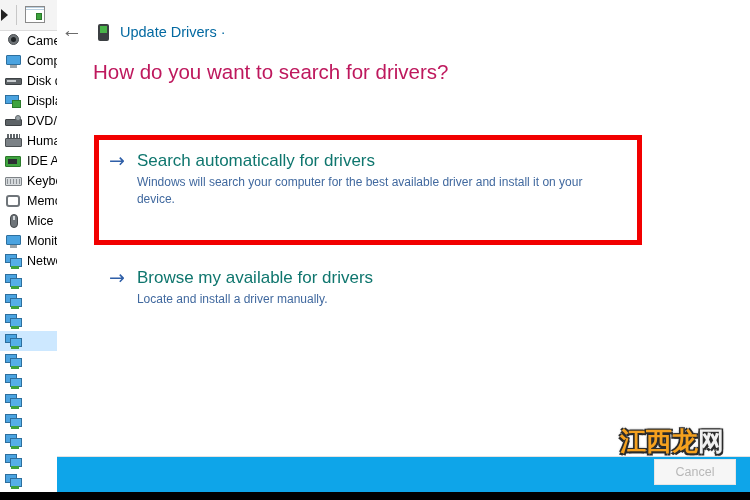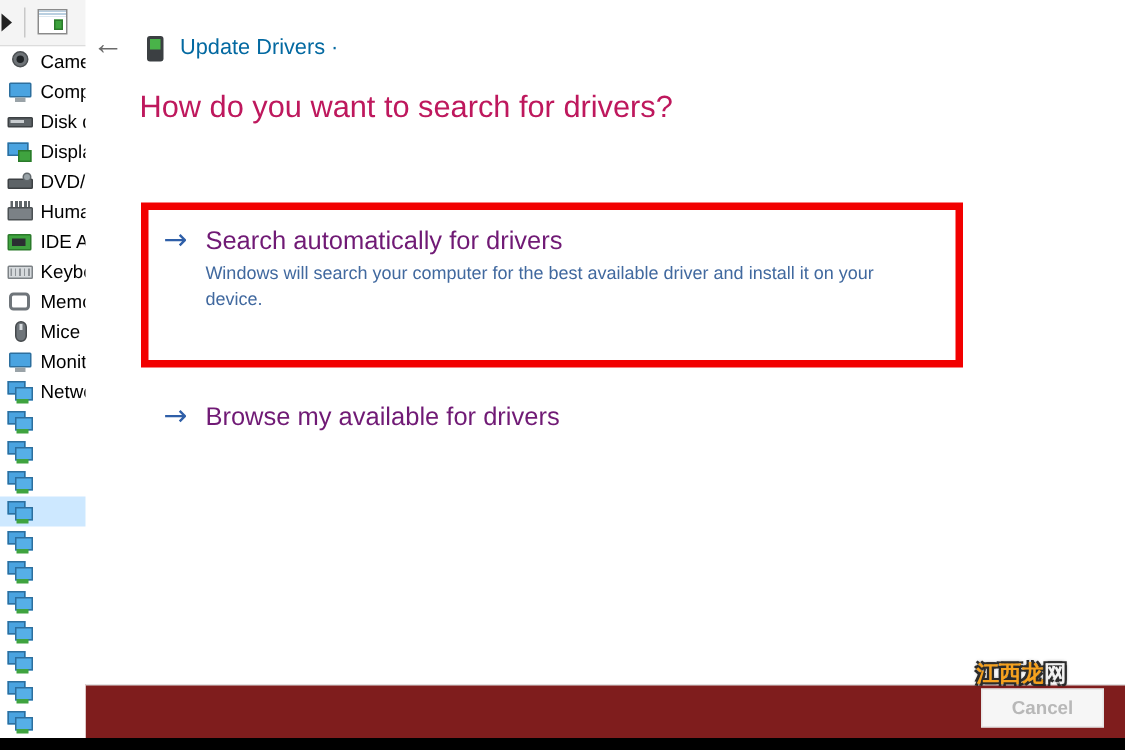--- a/index.html
+++ b/index.html
@@ -289,59 +289,58 @@
     font-size: 19px;
     line-height: 20px;
     color: #2f5fa8;
     margin-right: 12px;
     font-family: "DejaVu Sans", sans-serif;
   }
   .opt-body { flex: 1 1 auto; }
   .opt-title {
     font-size: 17px;
     line-height: 21px;
-    color: #701a75;
+    color: #0f766e;
   }
   .opt-desc {
     font-size: 12px;
     line-height: 17px;
     color: #41699f;
     margin-top: 3px;
     max-width: 482px;
   }
 
   
   .dlg-footer {
     position: absolute;
     left: 0; bottom: 0;
     width: 100%;
     height: 35px;
-    background: #7f1d1d;
+    background: #0ea5e9;
     border-top: 1px solid #e2e2e2;
-    font-weight: bold;
   }
   .cancel-btn {
     position: absolute;
     right: 14px; top: 2px;
     width: 82px; height: 26px;
     background: #f6f6f6;
     border: 1px solid #e6e6e6;
     box-sizing: border-box;
     display: flex;
     align-items: center;
     justify-content: center;
     font-size: 12.5px;
     color: #b8b8b8;
   }
 
   
   .watermark {
     position: absolute;
-    right: 39px; bottom: 33px;
-    font-size: 15px;
+    right: 26px; bottom: 33px;
+    font-size: 26px;
     font-weight: bold;
     letter-spacing: 0px;
     font-family: "DejaVu Sans", sans-serif;
     color: #ffffff;
     text-shadow:
       -1.5px -1.5px 0 #2b2b2b, 1.5px -1.5px 0 #2b2b2b,
       -1.5px 1.5px 0 #2b2b2b, 1.5px 1.5px 0 #2b2b2b,
       0 0 3px #000000;
     white-space: nowrap;
   }
@@ -507,20 +506,21 @@
           <div class="opt-desc">Windows will search your computer for the best available driver and install it on your device.</div>
         </div>
       </div>
     </div>
 
     <div class="option opt-2">
       <div class="opt-row">
         <div class="opt-arrow">→</div>
         <div class="opt-body">
           <div class="opt-title">Browse my available for drivers</div>
+          <div class="opt-desc">Locate and install a driver manually.</div>
         </div>
       </div>
     </div>
 
     <div class="red-box"></div>
 
     <div class="dlg-footer">
       <div class="cancel-btn">Cancel</div>
     </div>
 

